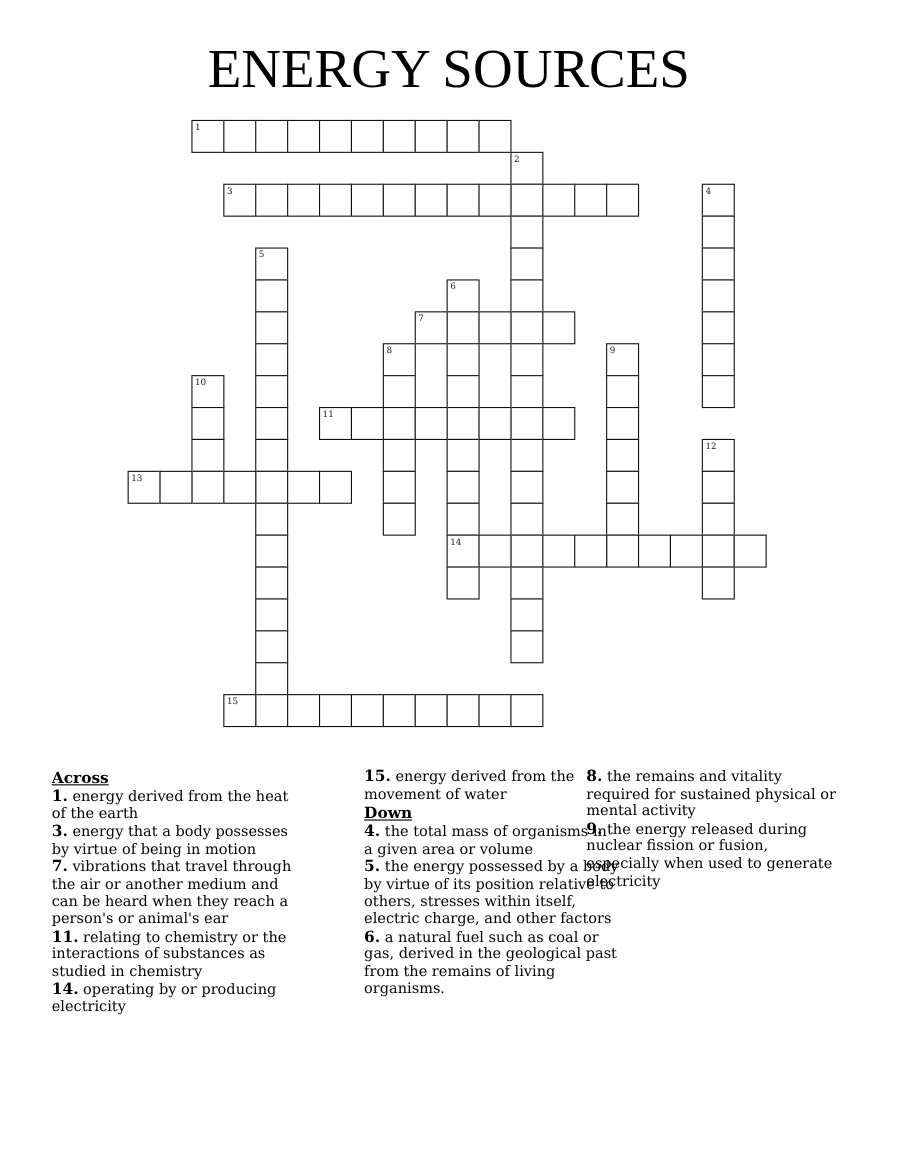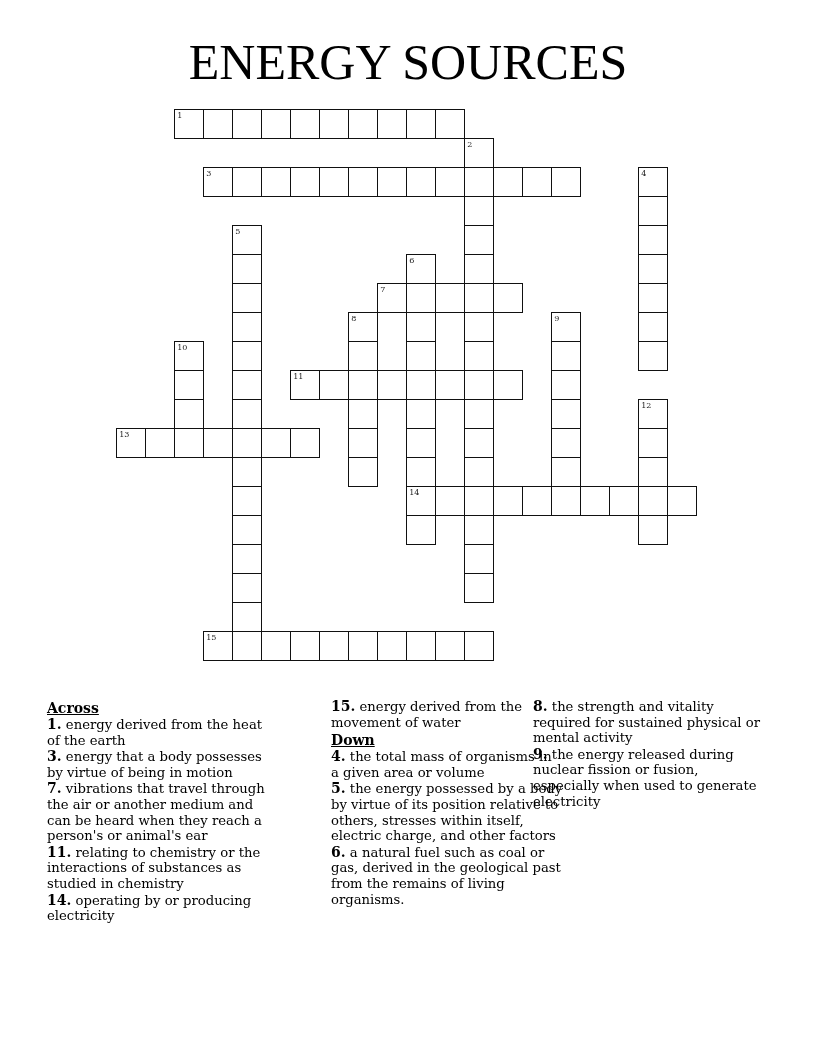--- a/index.html
+++ b/index.html
@@ -196,16 +196,16 @@
     <div class="clue"><span class="n">14.</span> <span>operating by or producing electricity</span></div>
   </div>
   <div class="col col2">
     <div class="clue"><span class="n">15.</span> <span>energy derived from the movement of water</span></div>
     <div class="heading">Down</div>
     <div class="clue"><span class="n">4.</span> <span>the total mass of organisms in a given area or volume</span></div>
     <div class="clue"><span class="n">5.</span> <span>the energy possessed by a body by virtue of its position relative to others, stresses within itself, electric charge, and other factors</span></div>
     <div class="clue"><span class="n">6.</span> <span>a natural fuel such as coal or gas, derived in the geological past from the remains of living organisms.</span></div>
   </div>
   <div class="col col3">
-    <div class="clue"><span class="n">8.</span> <span>the strength and vitality required for sustained physical or mental activity</span></div>
+    <div class="clue"><span class="n">8.</span> <span>the remains and vitality required for sustained physical or mental activity</span></div>
     <div class="clue"><span class="n">9.</span> <span>the energy released during nuclear fission or fusion, especially when used to generate electricity</span></div>
   </div>
 </div>
 
 </body></html>

